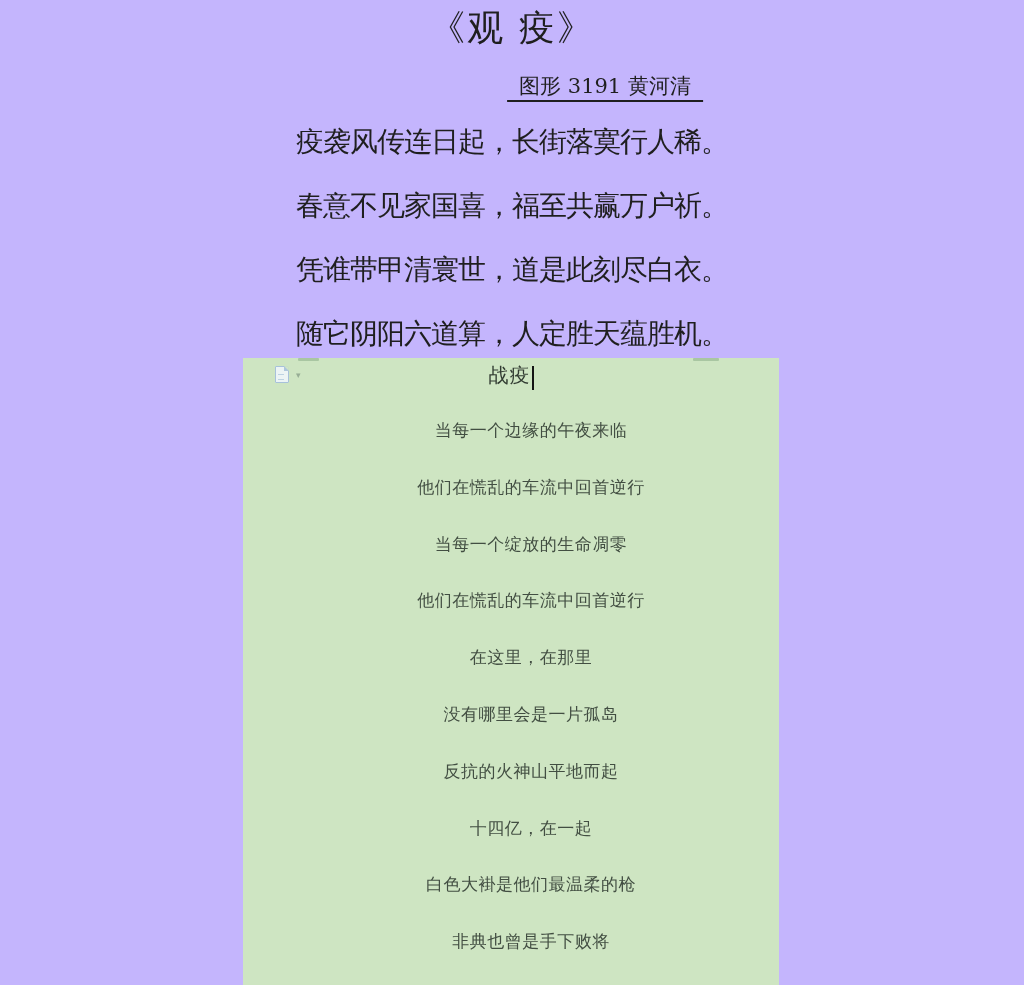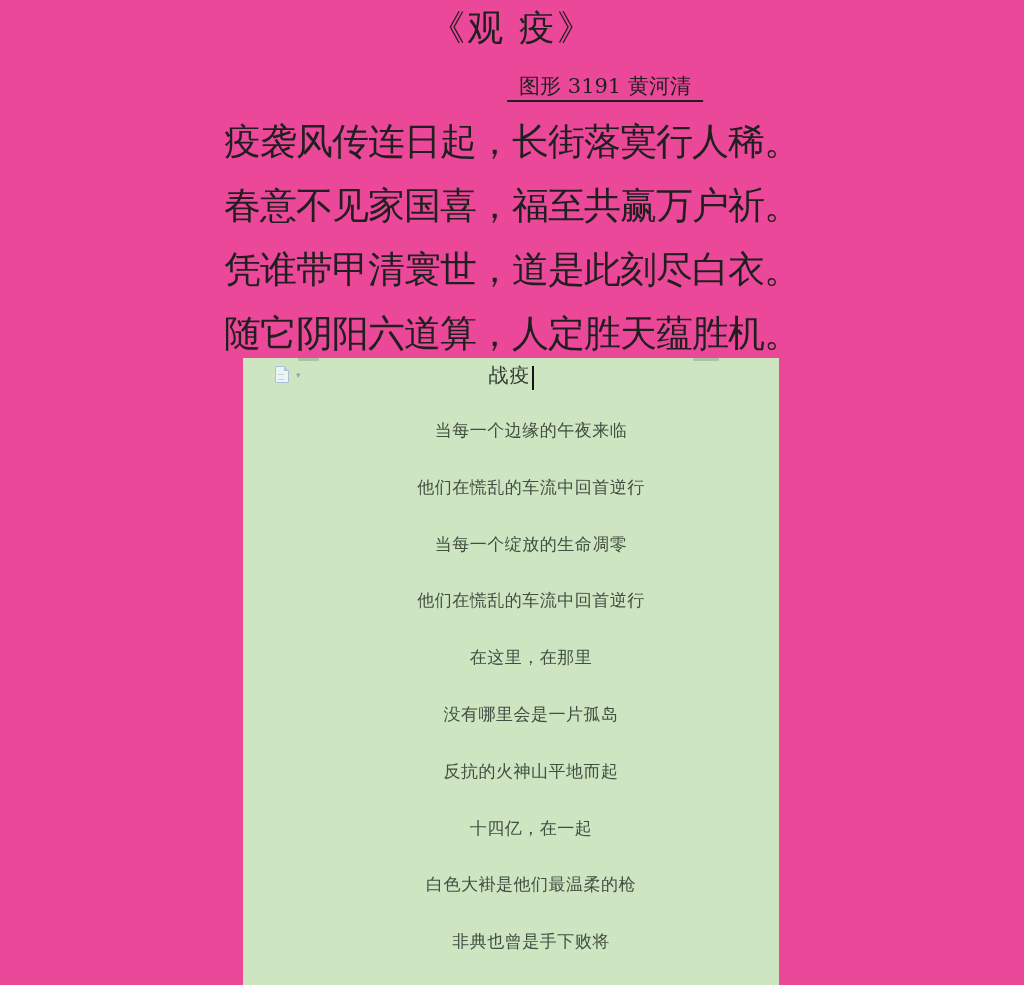--- a/index.html
+++ b/index.html
@@ -1,19 +1,19 @@
 <!DOCTYPE html>
 <html style="--green-bg: #cee5c2; --green-text: #424e42; --ink: #1f1f1f; --icon-blue: #a3bedd; --artifact: #a9c6a2;"><head>
 <meta charset="utf-8">
 <style>
   html,body { margin:0; padding:0; }
   body { background:#ffffff; }
   #canvas {
     position:relative; width:1024px; height:985px;
-    background:#ec4899; overflow:hidden;
+    background:#c4b5fd; overflow:hidden;
     font-family:"Liberation Sans", sans-serif;
   }
 
   
   .poem-title {
     position:absolute; top:4px; left:0; right:0;
     text-align:center;
     font-family:"DejaVu Serif", serif;
     font-size:36px; font-weight:500;
     color:var(--ink, #1f1f1f);
@@ -25,21 +25,21 @@
     font-family:"DejaVu Serif", serif;
     font-size:21px; color:var(--ink, #1f1f1f);
     white-space:nowrap;
     border-bottom:2px solid var(--ink, #222222);
     padding:0 12px 0 12px;
   }
   .calligraphy {
     position:absolute; top:110px; left:0; right:0;
     text-align:center;
     font-family:"DejaVu Serif", serif;
-    font-size:37px; color:var(--ink, #1f1f1f);
+    font-size:28px; color:var(--ink, #1f1f1f);
     letter-spacing:-1px;
   }
   .calligraphy p { margin:0; line-height:64px; white-space:nowrap; }
 
   
   .green-doc {
     position:absolute; left:243px; top:358px;
     width:536px; height:627px;
     background:var(--green-bg, #cee5c2);
     overflow:hidden;

